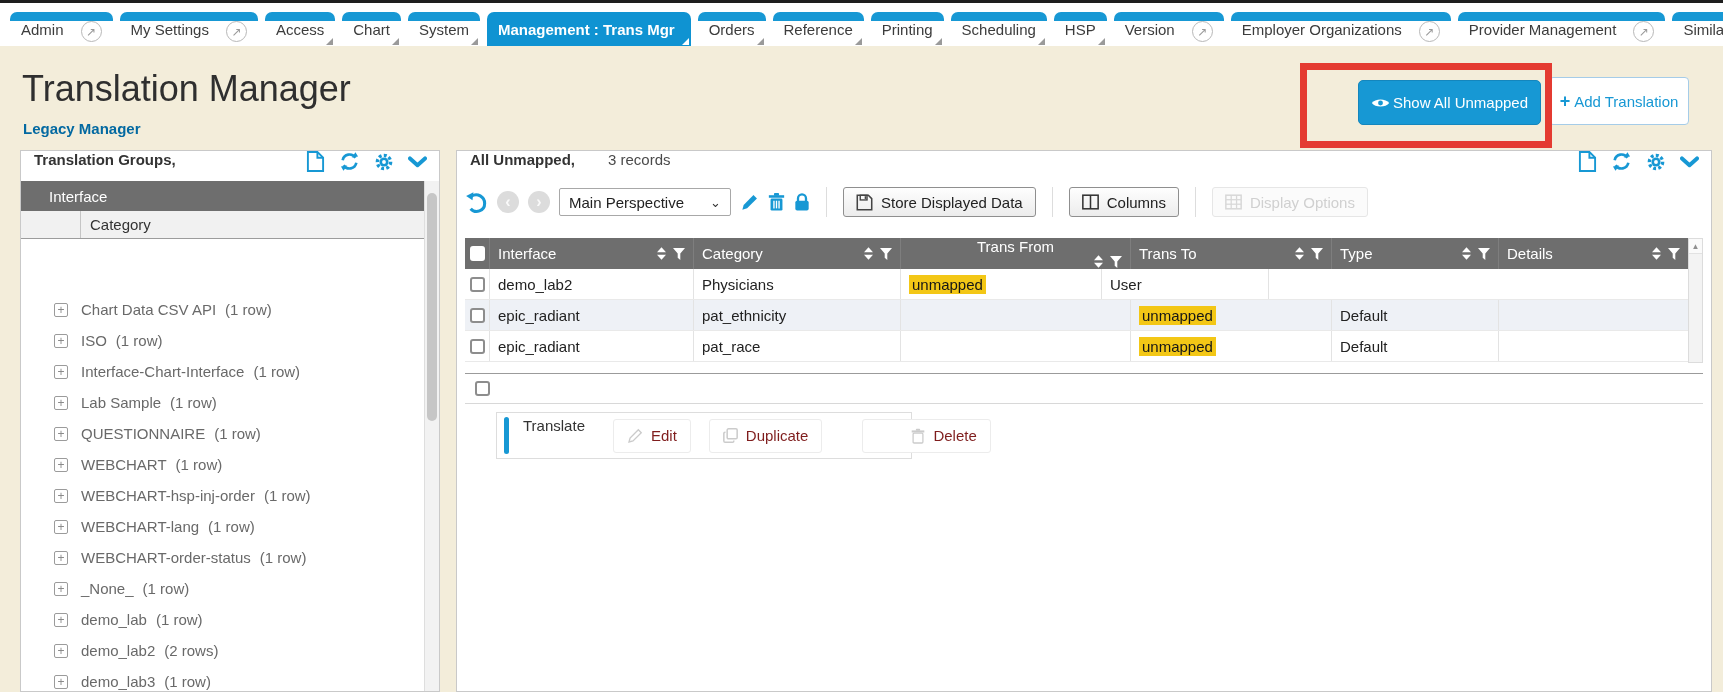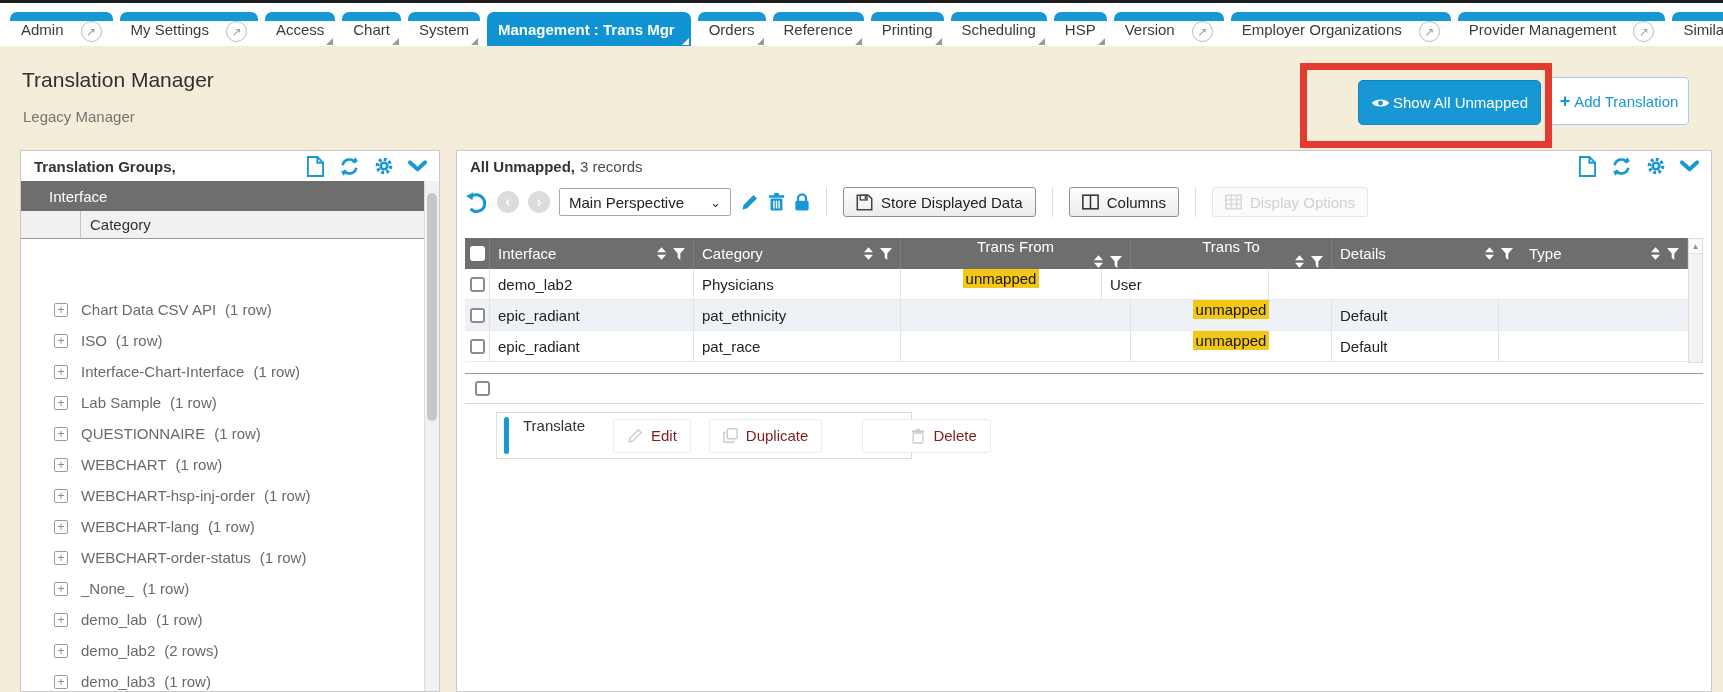--- a/index.html
+++ b/index.html
@@ -12,34 +12,34 @@
   .tab { flex:none; border-radius:7px 7px 0 0; overflow:hidden; cursor:pointer; }
   .tab-cap { height:9px; background:#1798d4; }
   .tab-body { background:#fff; display:flex; align-items:flex-start; gap:17px; padding:0 11px; height:25px; font-size:15px; color:#3c3c3c; position:relative; }
   .tab.active .tab-cap { background:#0f93d2; }
   .tab.active .tab-body { background:#0f93d2; color:#fff; font-weight:bold; padding-right:16px; }
   .popout { width:21px; height:21px; border:1px solid #b8b8b8; border-radius:50%; display:flex; align-items:center; justify-content:center; font-size:12px; color:#9a9a9a; background:#fff; }
   .fold { position:absolute; right:2px; bottom:1px; width:0; height:0; border-left:7px solid transparent; border-bottom:7px solid #9a9a9a; }
   .tab.active .fold { border-bottom-color:#fff; }
 
   
-  .page-title { position:absolute; left:22px; top:68px; font-size:21px; color:#2f2f2f; }
-  .page-subtitle { position:absolute; left:23px; top:108px; font-size:15px; color:#737373; }
+  .page-title { position:absolute; left:22px; top:68px; font-size:36px; color:#2f2f2f; }
+  .page-subtitle { position:absolute; left:23px; top:120px; font-size:15px; color:#0369a1;font-weight:bold; }
 
   .btn-show-unmapped { position:absolute; left:1358px; top:80px; width:183px; height:45px; background:#1798d4; border:1px solid #1486bd; border-radius:5px; color:#fff; font-size:15px; display:flex; align-items:center; justify-content:center; gap:3px; cursor:pointer; }
   .btn-add-translation { position:absolute; left:1549px; top:77px; width:140px; height:48px; background:#fff; border:1px solid #a5cce8; border-radius:4px; color:#1798d4; font-size:15px; display:flex; align-items:center; justify-content:center; gap:4px; cursor:pointer; }
   .plus-glyph { font-size:18px; font-weight:bold; line-height:1; }
   .red-annotation { position:absolute; left:1300px; top:63px; width:252px; height:85px; border:7px solid #e43b31; z-index:20; }
 
   
   .panel { position:absolute; top:150px; background:#fff; border:1px solid #c9c9c9; }
   .left-panel { left:20px; width:420px; height:542px; }
   .right-panel { left:456px; width:1256px; height:542px; }
 
-  .panel-header { height:30px; display:flex; align-items:center; padding:0 12px 0 13px; }
+  .panel-header { height:30px; display:flex; align-items:flex-start; padding:0 12px 0 13px;gap:28px; }
   .panel-title { font-size:15px; font-weight:bold; color:#333; }
   .panel-icons { margin-left:auto; display:flex; align-items:center; gap:14px; }
   .picon { display:flex; align-items:center; cursor:pointer; }
 
   .lp-gray { height:30px; background:#6e6e6e; color:#fff; font-size:15px; display:flex; align-items:center; padding-left:28px; }
   .lp-cat { height:28px; background:#f1f1f1; border-bottom:1px solid #9c9c9c; display:flex; align-items:center; font-size:15px; color:#333; }
   .lp-cat-spacer { width:60px; height:100%; border-right:1px solid #c5c5c5; margin-right:9px; }
   .lp-list { padding-top:55px; }
   .lp-item { display:flex; align-items:center; gap:13px; padding-left:33px; height:31px; font-size:15px; color:#696969; cursor:pointer; }
   .treebox { width:14px; height:14px; border:1px solid #9b9b9b; border-radius:2px; background:#fff; color:#8a8a8a; font-size:12px; line-height:12px; display:flex; align-items:center; justify-content:center; }
@@ -61,21 +61,21 @@
   .thead { background:#6e6e6e; color:#fff; }
   .tcell { display:flex; align-items:center; padding:0 8px; border-right:1px solid #e3e3e3; overflow:hidden; }
   .thead .tcell { border-right:1px solid #7e7e7e; }
   .tbody .trow { background:#fff; border-bottom:1px solid #e9e9e9; color:#222; }
   .tbody .trow.alt { background:#eef1f6; }
   .hdr-icons { margin-left:auto; display:flex; align-items:center; gap:7px; }
   .c-check { width:25px; justify-content:center; padding:0; }
   .c-interface { width:204px; }
   .c-category { width:207px; }
   .c-from { width:230px;flex-direction:column; }
-  .c-to { width:201px;flex-direction:column; }
+  .c-to { width:201px; }
   .c-type { width:167px; }
   .c-details { width:189px; }
   .badge-unmapped { background:#f3c716; color:#161616; padding:1px 3px; }
   .cb { width:15px; height:15px; border:2px solid #8d8d8d; border-radius:3px; background:#fff; cursor:pointer; }
   .cb.header-cb { border-color:#fff; }
 
   .tbl-scroll { position:absolute; left:1231px; top:87px; width:15px; height:125px; background:#f3f3f3; border:1px solid #dcdcdc; }
   .tbl-scroll-up { height:15px; display:flex; align-items:center; justify-content:center; font-size:8px; color:#8f8f8f; background:#fafafa; border-bottom:1px solid #e2e2e2; }
 
   .sel-row { position:absolute; left:8px; top:222px; width:1238px; height:31px; background:#fff; border-top:1px solid #9b9b9b; border-bottom:1px solid #d8d8d8; display:flex; align-items:center; padding-left:10px; }
@@ -503,38 +503,38 @@
                 <polygon points="5,14 10,8.5 0,8.5" fill="#fff"></polygon>
               </svg>
             </span>
           <span>
               <svg width="12" height="12" viewBox="0 0 12 12">
                 <path d="M0 0h12L7.3 5.5v6.5L4.7 9.8V5.5z" fill="#fff"></path>
               </svg>
             </span>
         </span>
       </div>
-      <div class="tcell c-details" style="border-right:none;">
-        <span>Details</span>
+      <div class="tcell c-type">
+        <span>Type</span>
         <span class="hdr-icons">
           <span>
               <svg width="9" height="13" viewBox="0 0 10 14">
                 <polygon points="5,0 10,5.5 0,5.5" fill="#fff"></polygon>
                 <polygon points="5,14 10,8.5 0,8.5" fill="#fff"></polygon>
               </svg>
             </span>
           <span>
               <svg width="12" height="12" viewBox="0 0 12 12">
                 <path d="M0 0h12L7.3 5.5v6.5L4.7 9.8V5.5z" fill="#fff"></path>
               </svg>
             </span>
         </span>
       </div>
-      <div class="tcell c-type">
-        <span>Type</span>
+      <div class="tcell c-details" style="border-right:none;">
+        <span>Details</span>
         <span class="hdr-icons">
           <span>
               <svg width="9" height="13" viewBox="0 0 10 14">
                 <polygon points="5,0 10,5.5 0,5.5" fill="#fff"></polygon>
                 <polygon points="5,14 10,8.5 0,8.5" fill="#fff"></polygon>
               </svg>
             </span>
           <span>
               <svg width="12" height="12" viewBox="0 0 12 12">
                 <path d="M0 0h12L7.3 5.5v6.5L4.7 9.8V5.5z" fill="#fff"></path>

